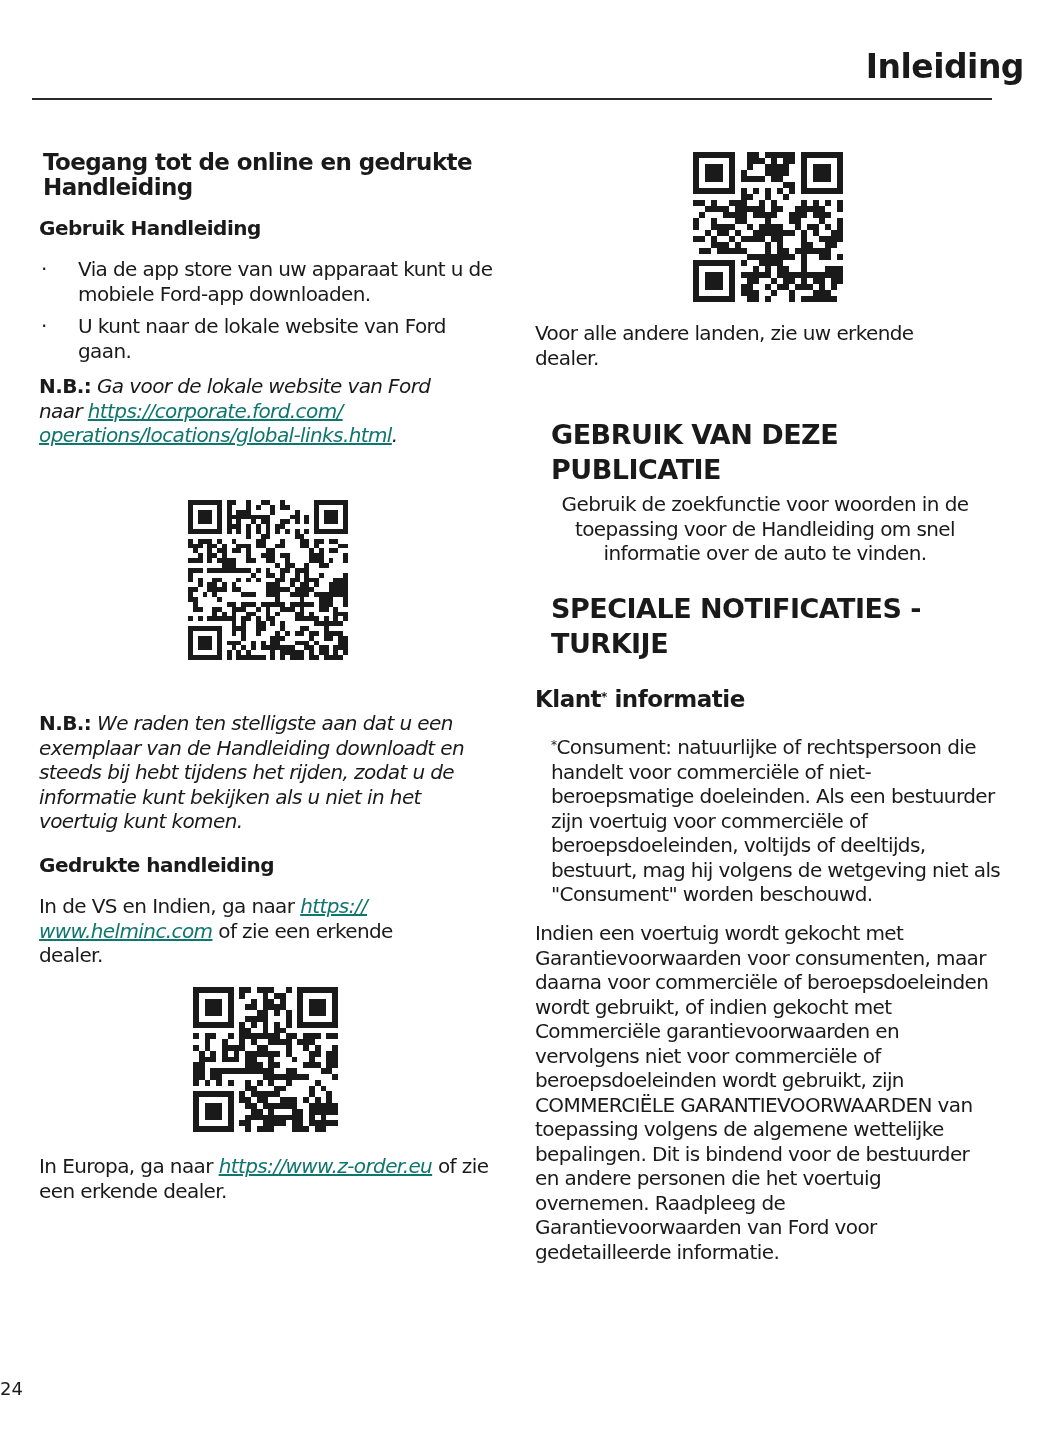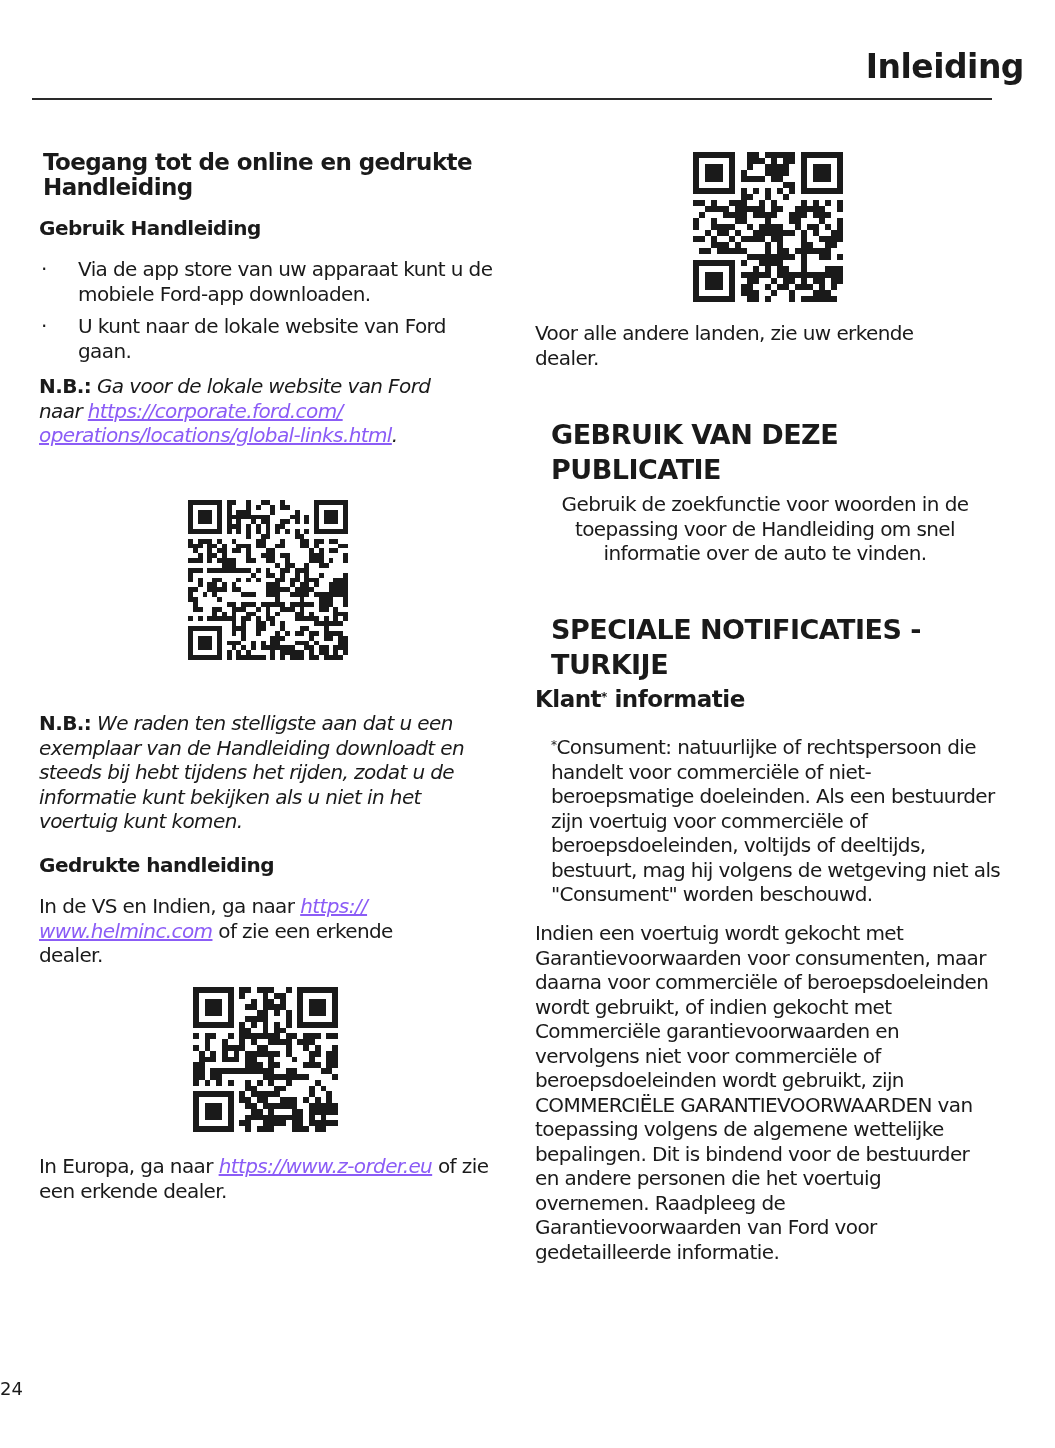--- a/index.html
+++ b/index.html
@@ -11,21 +11,21 @@
   .col { position: absolute; top: 140px; }
   .col-left { left: 39px; width: 455px; }
   .col-right { left: 535px; width: 460px; }
   .h2 { font-size: 23px; font-weight: bold; line-height: 25px; letter-spacing: -0.6px; margin: 4px; }
   .h3 { font-size: 20px; font-weight: bold; line-height: 24px; letter-spacing: -0.5px; margin: 0; }
   .h-caps { font-size: 27px; font-weight: bold; line-height: 35px; letter-spacing: -0.5px; margin: 16px; }
   .h-sub { font-size: 23px; font-weight: bold; line-height: 28px; letter-spacing: -0.5px; margin: 0; }
   .p { font-size: 20px; line-height: 24.5px; letter-spacing: -0.6px; margin: 0; }
   .i { font-style: italic; }
   .b { font-weight: bold; }
-  a.link { color: #8b5cf6; text-decoration: underline; font-style: italic; }
+  a.link { color: #0f766e; text-decoration: underline; font-style: italic; }
   ul.bullets { list-style: none; margin: 0; padding: 0; }
   ul.bullets li { position: relative; padding-left: 39px; font-size: 20px; line-height: 24.5px;
                   letter-spacing: -0.6px; margin-bottom: 8px; }
   ul.bullets li .dot { position: absolute; left: 2px; top: 0; }
   .qr { position: absolute; display: grid; }
   .qr span { background: transparent; }
   .qr span.on { background: #1a1a1a; }
   .page-num { position: absolute; left: 0; width: 1024px; top: 1376px;
               font-size: 18px; line-height: 26px; }
   sup.star { font-size: 12px; vertical-align: top; position: relative; top: -2px; }
@@ -64,21 +64,21 @@
     <span>In Europa, ga naar</span>
     <a class="link" href="#">https://www.z-order.eu</a>
     <span>of zie een erkende dealer.</span>
   </p>
 </div>
 
 <div class="col col-right">
   <p class="p" style="position:absolute;top:181px;width:440px;">Voor alle andere landen, zie uw erkende dealer.</p>
   <h2 class="h-caps" style="position:absolute;top:261px;width:340px;">GEBRUIK VAN DEZE PUBLICATIE</h2>
   <p class="p" style="position:absolute;top:352px;width:460px;text-align:center;">Gebruik de zoekfunctie voor woorden in de toepassing voor de Handleiding om snel informatie over de auto te vinden.</p>
-  <h2 class="h-caps" style="position:absolute;top:456px;width:420px;">SPECIALE NOTIFICATIES - TURKIJE</h2>
+  <h2 class="h-caps" style="position:absolute;top:435px;width:420px;">SPECIALE NOTIFICATIES - TURKIJE</h2>
   <h3 class="h-sub" style="position:absolute;top:545px;">
     <span>Klant</span><sup class="star">*</sup><span> informatie</span>
   </h3>
   <p class="p" style="position:absolute;top:595px;width:460px;margin-left:16px;">
     <sup class="star">*</sup><span>Consument: natuurlijke of rechtspersoon die handelt voor commerciële of niet-beroepsmatige doeleinden. Als een bestuurder zijn voertuig voor commerciële of beroepsdoeleinden, voltijds of deeltijds, bestuurt, mag hij volgens de wetgeving niet als "Consument" worden beschouwd.</span>
   </p>
   <p class="p" style="position:absolute;top:781px;width:460px;">Indien een voertuig wordt gekocht met Garantievoorwaarden voor consumenten, maar daarna voor commerciële of beroepsdoeleinden wordt gebruikt, of indien gekocht met Commerciële garantievoorwaarden en vervolgens niet voor commerciële of beroepsdoeleinden wordt gebruikt, zijn COMMERCIËLE GARANTIEVOORWAARDEN van toepassing volgens de algemene wettelijke bepalingen. Dit is bindend voor de bestuurder en andere personen die het voertuig overnemen. Raadpleeg de Garantievoorwaarden van Ford voor gedetailleerde informatie.</p>
 </div>
 
 <div class="qr" style="left: 188px; top: 500px; width: 160px; height: 160px; grid-template-columns: repeat(33, 1fr); grid-template-rows: repeat(33, 1fr);">

